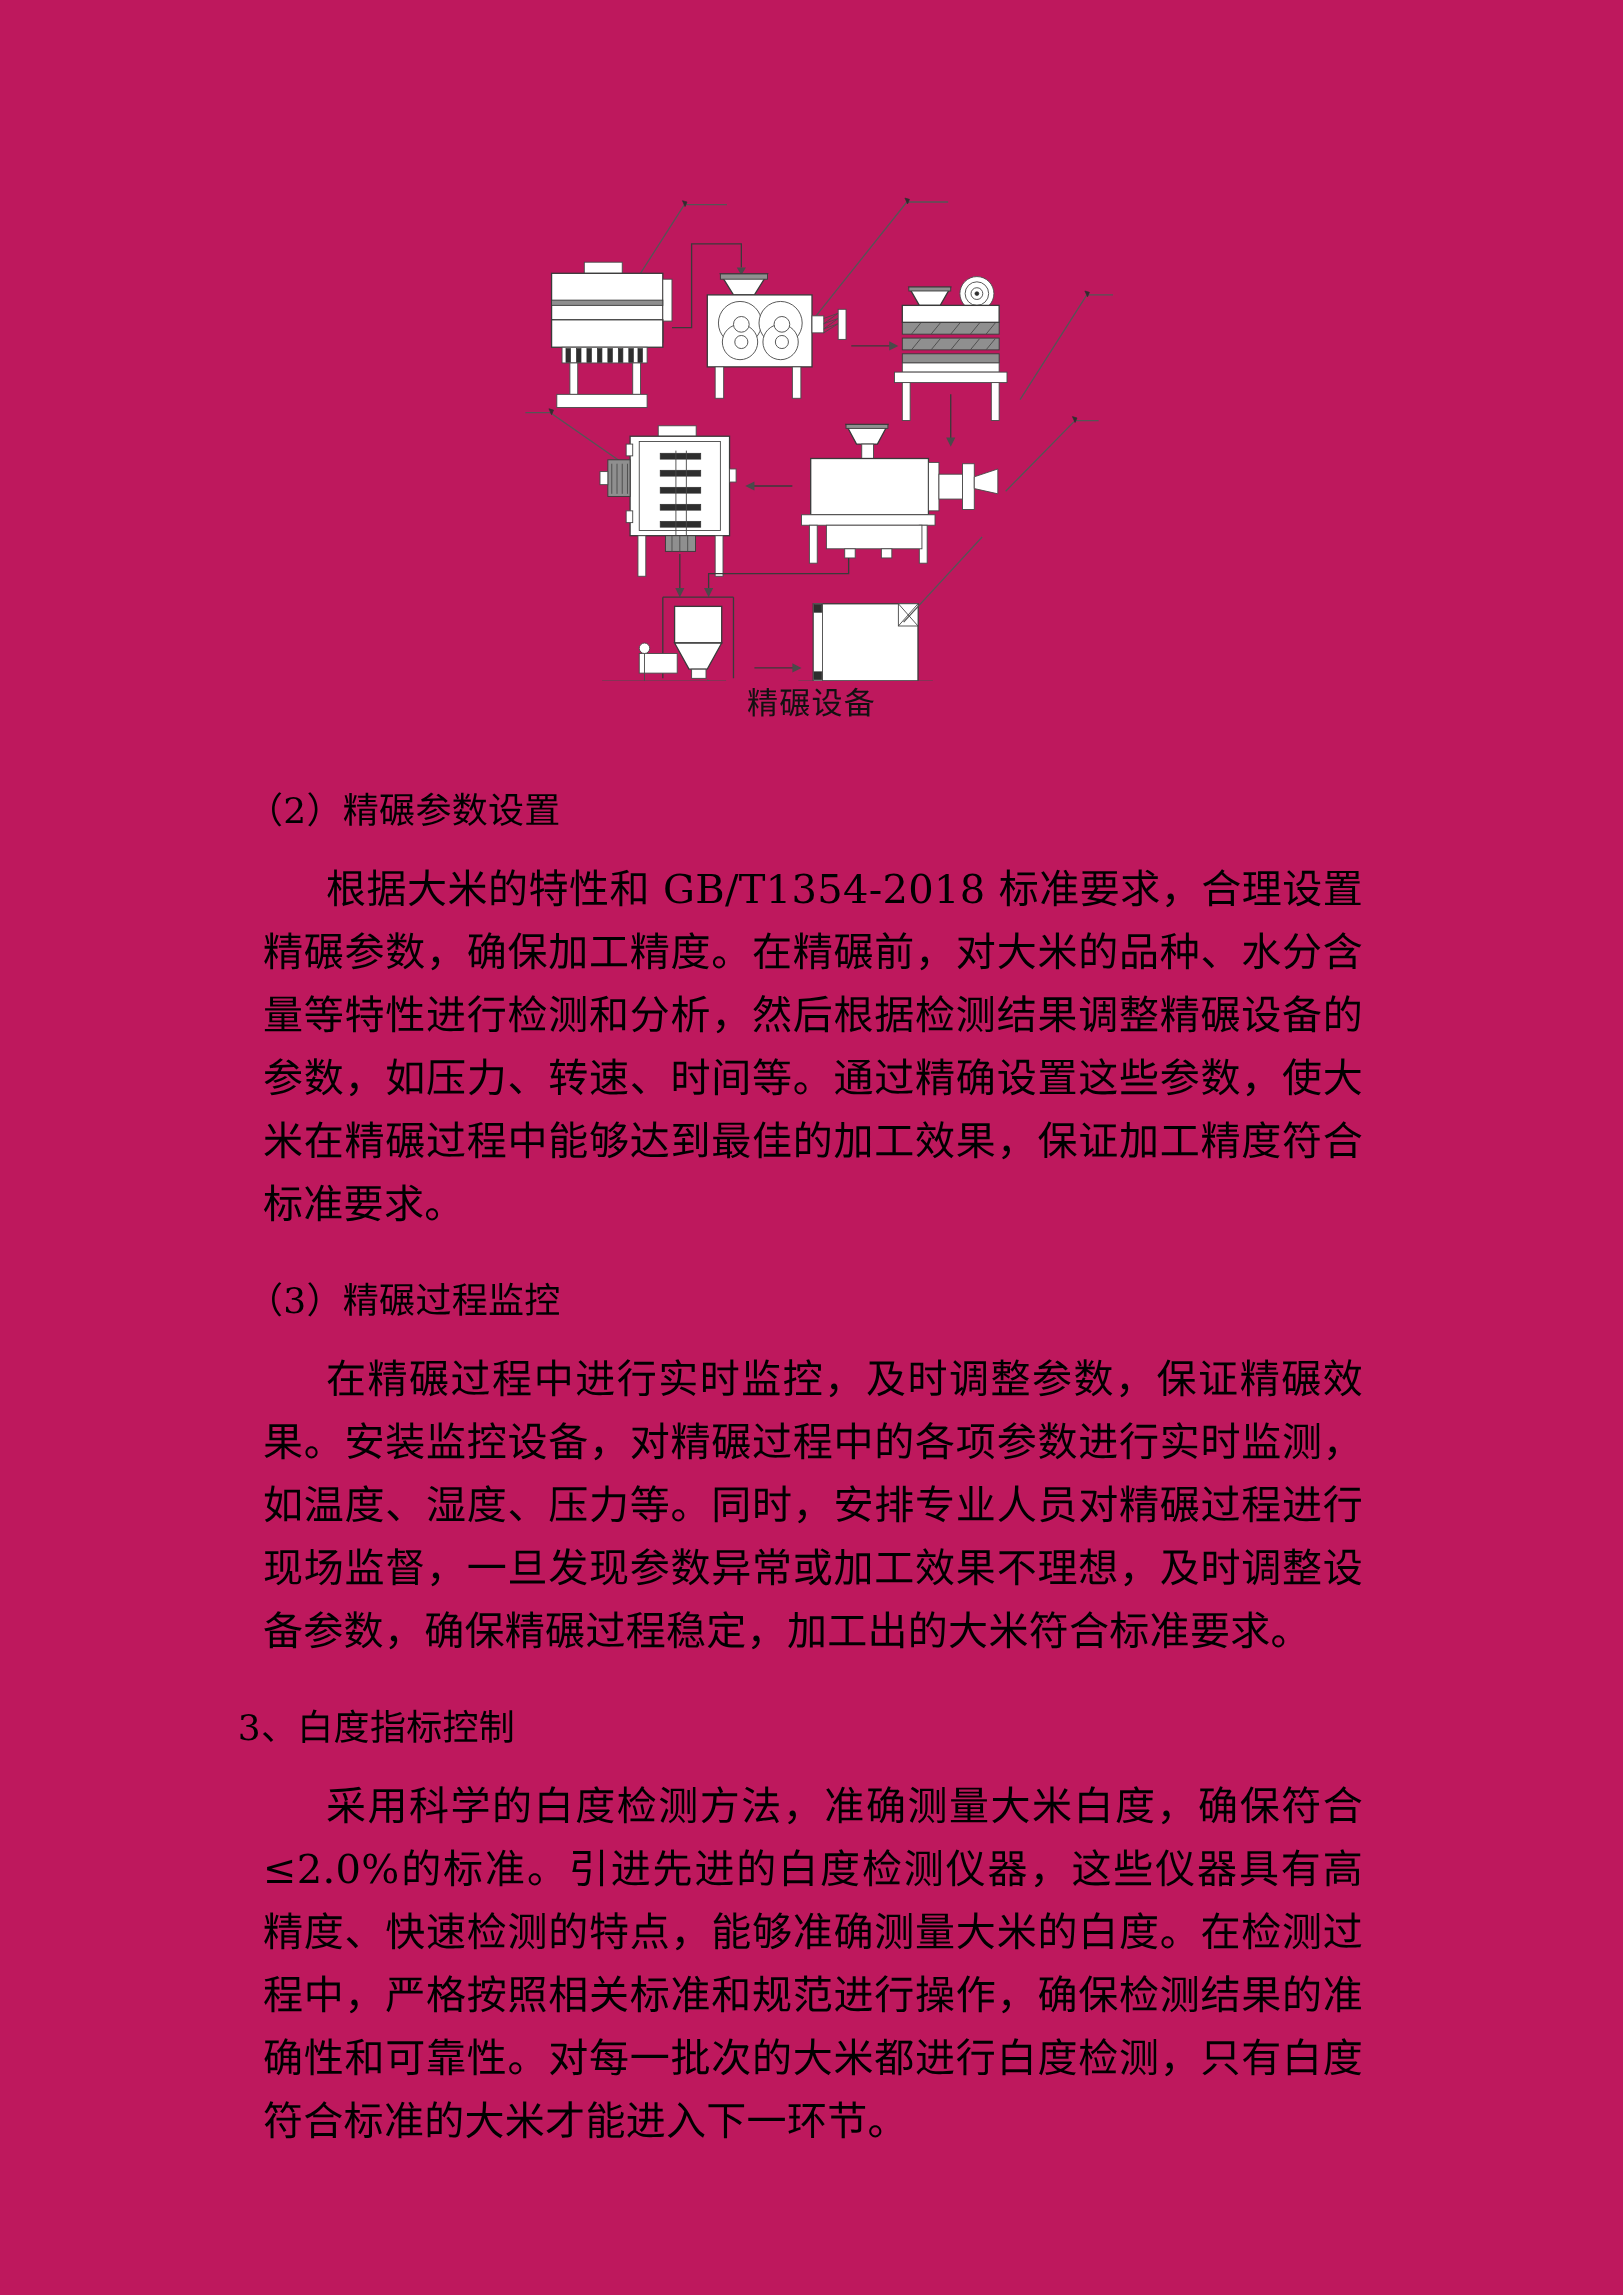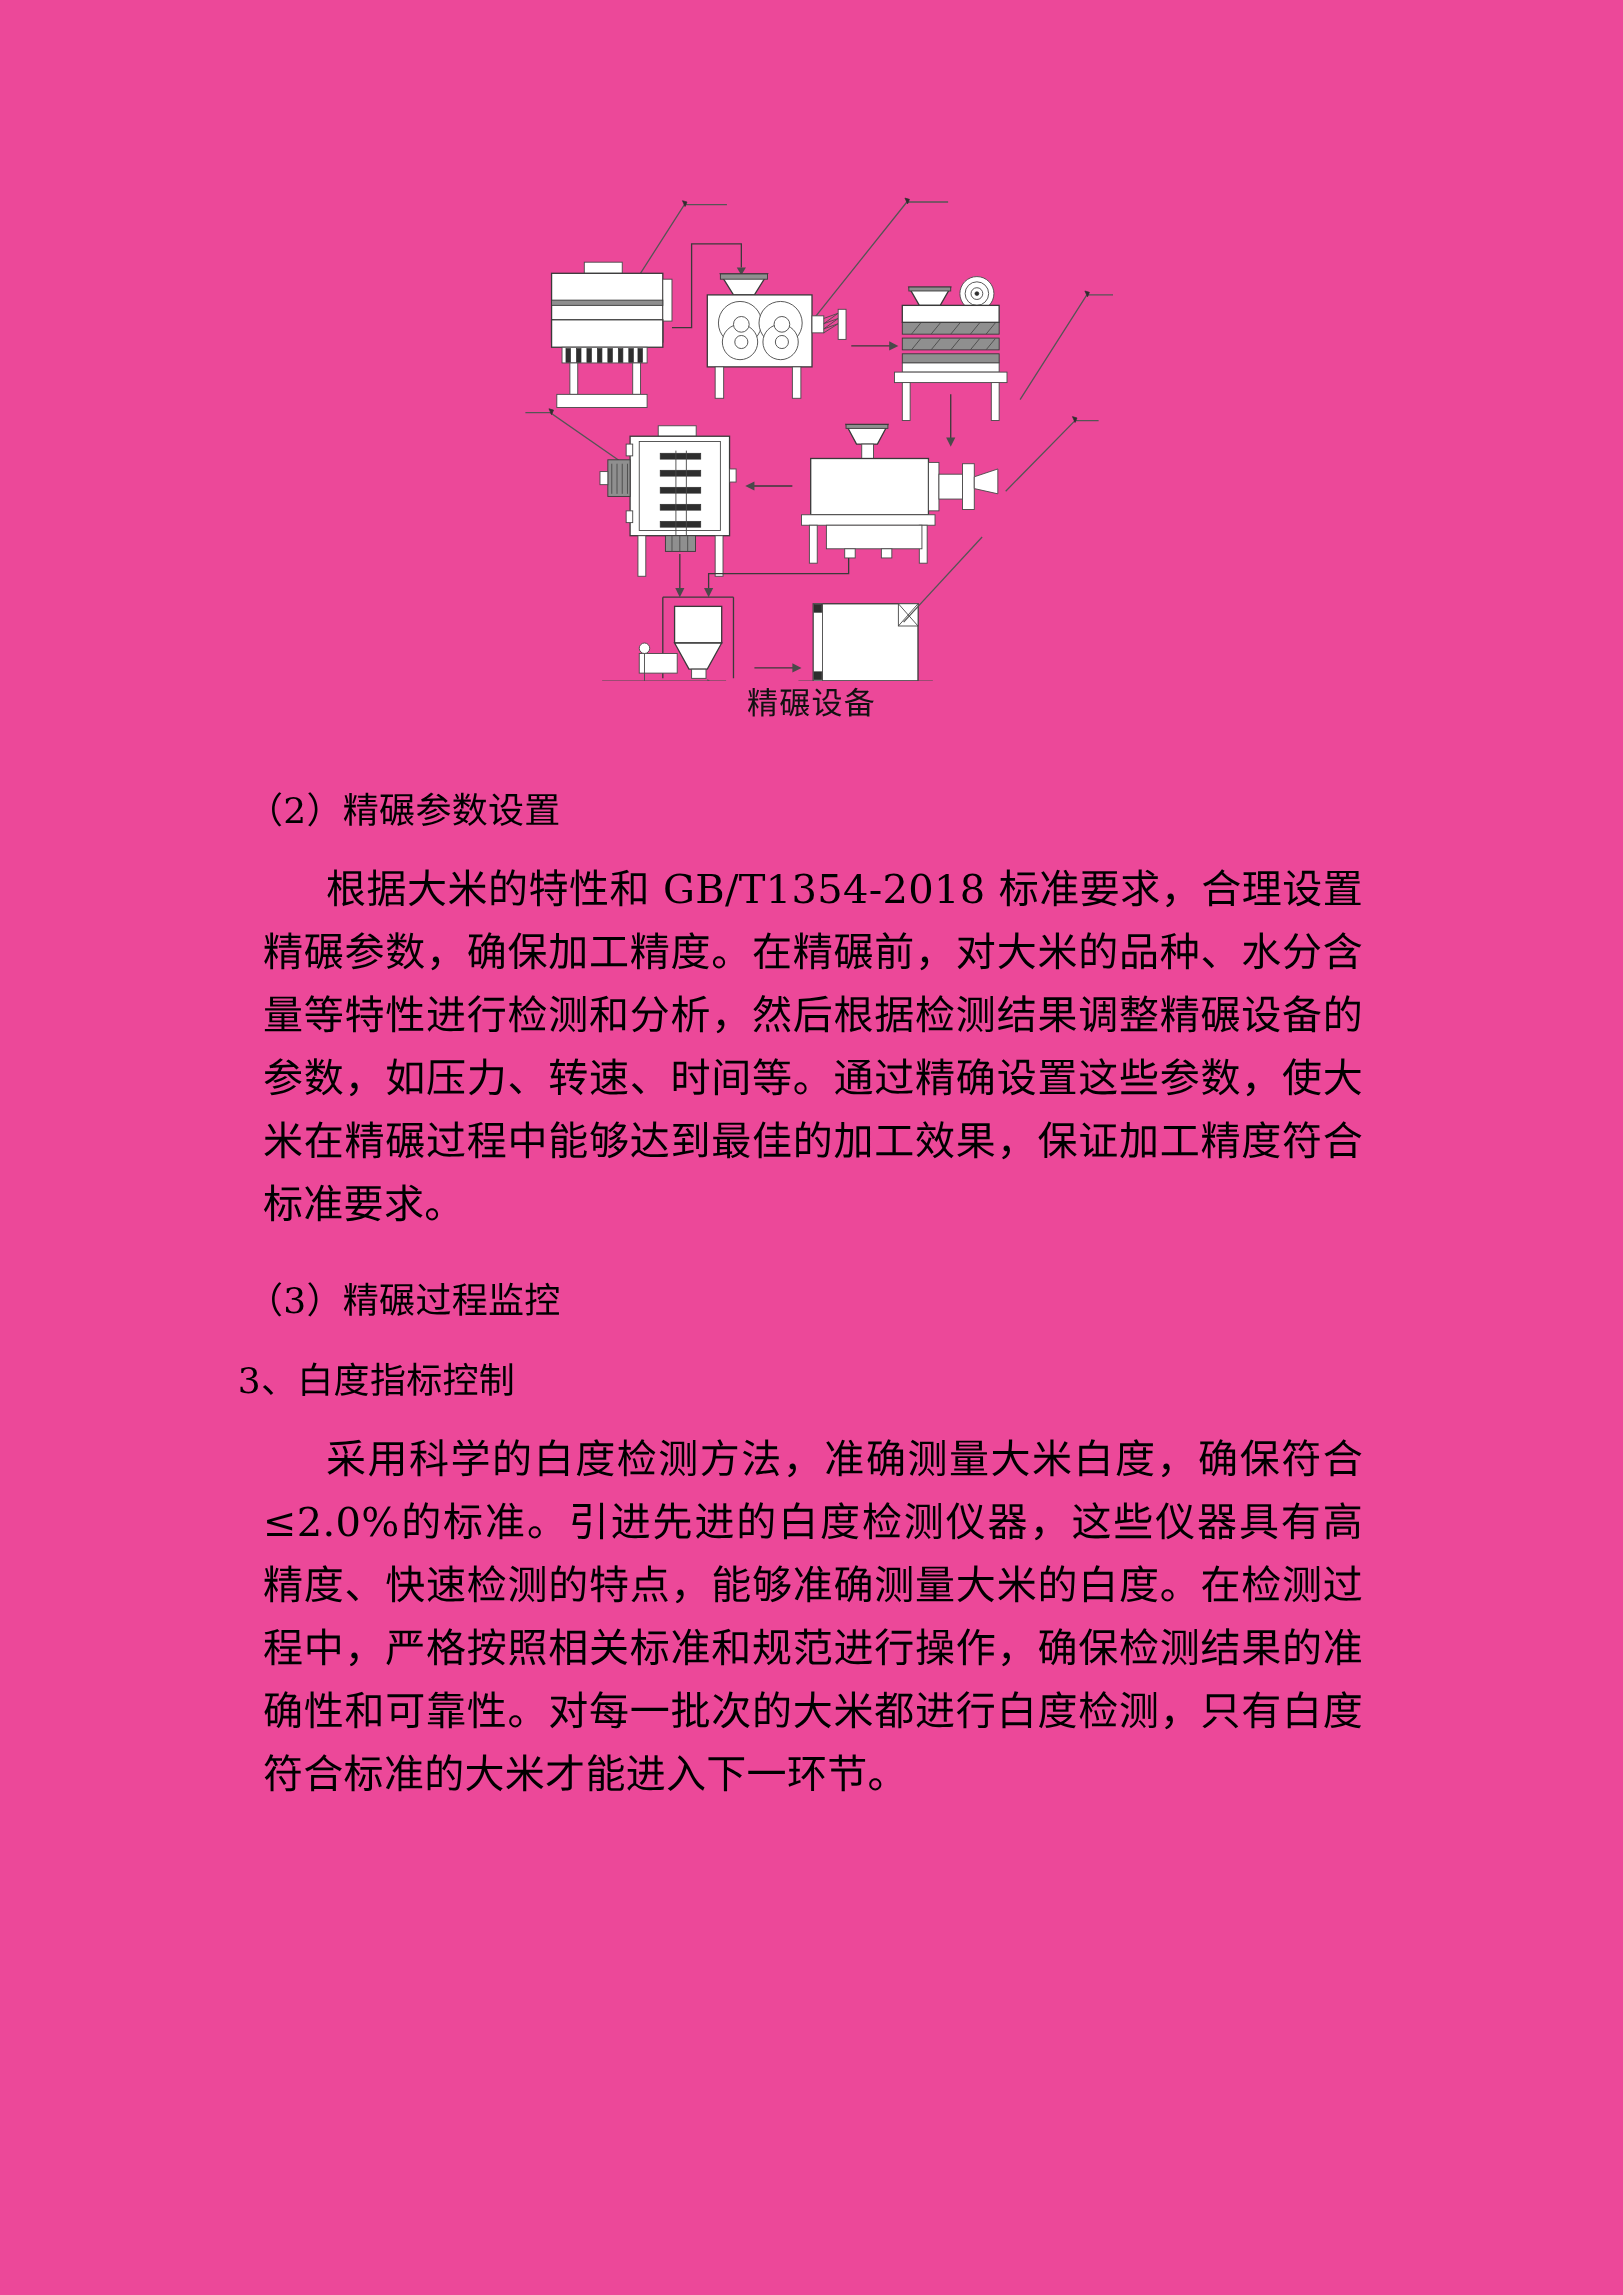--- a/index.html
+++ b/index.html
@@ -5,21 +5,21 @@
 <style>
   html, body {
     margin: 0;
     padding: 0;
     background: #ffffff;
   }
   .page {
     position: relative;
     width: 1623px;
     height: 2295px;
-    background: #ec4899;
+    background: #be185d;
     margin: 0 auto;
     overflow: hidden;
     font-family: "DejaVu Serif", "Liberation Serif", serif;
     color: #000000;
   }
 
   
   .figure-block {
     position: absolute;
     left: 0;
@@ -333,20 +333,21 @@
   <div class="body-text">
 
     <div class="heading">（2）精碾参数设置</div>
 
     <p class="para indent">根据大米的特性和 GB/T1354-2018 标准要求，合理设置精碾参数，确保加工精度。在精碾前，对大米的品种、水分含量等特性进行检测和分析，然后根据检测结果调整精碾设备的参数，如压力、转速、时间等。通过精确设置这些参数，使大米在精碾过程中能够达到最佳的加工效果，保证加工精度符合标准要求。</p>
 
     <div class="sp-med"></div>
 
     <div class="heading">（3）精碾过程监控</div>
 
+    <p class="para indent">在精碾过程中进行实时监控，及时调整参数，保证精碾效果。安装监控设备，对精碾过程中的各项参数进行实时监测，如温度、湿度、压力等。同时，安排专业人员对精碾过程进行现场监督，一旦发现参数异常或加工效果不理想，及时调整设备参数，确保精碾过程稳定，加工出的大米符合标准要求。</p>
 
     <div class="sp-med"></div>
 
     <div class="heading lvl1">3、白度指标控制</div>
 
 
     <p class="para indent">采用科学的白度检测方法，准确测量大米白度，确保符合≤2.0%的标准。引进先进的白度检测仪器，这些仪器具有高精度、快速检测的特点，能够准确测量大米的白度。在检测过程中，严格按照相关标准和规范进行操作，确保检测结果的准确性和可靠性。对每一批次的大米都进行白度检测，只有白度符合标准的大米才能进入下一环节。</p>
 
   </div>
 

